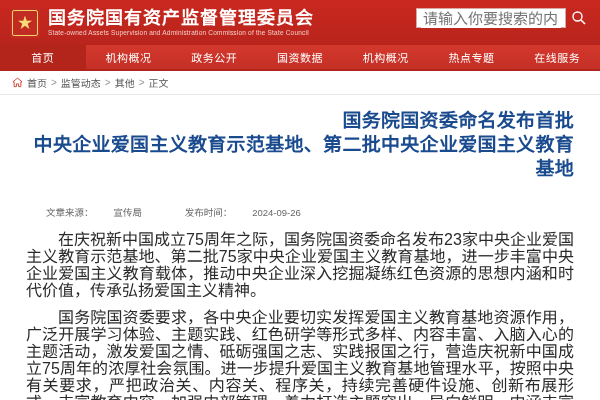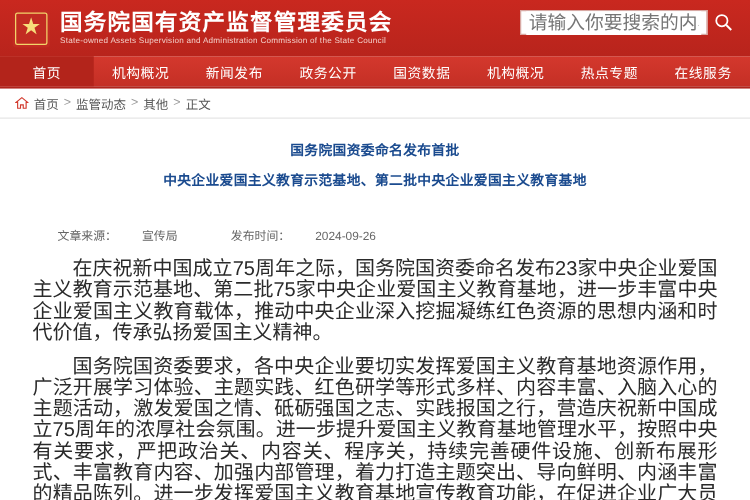--- a/index.html
+++ b/index.html
@@ -129,24 +129,24 @@
   .crumb .home-icon svg { display: block; }
   .crumb a { color: #555; text-decoration: none; cursor: pointer; }
   .crumb .sep { margin: 0 4px; color: #999; }
   .crumb .cur { color: #555; }
 
   
   .article {
     padding: 14px 26px 0 26px;
   }
   .art-title {
-    text-align: center;
+    text-align: right;
     color: #1b4b8f;
     font-weight: bold;
-    font-size: 11px;
+    font-size: 19px;
     line-height: 24px;
     letter-spacing: 0.3px;
   }
   .art-meta {
     margin-top: 24px;
     font-size: 9.5px;
     color: #666;
   }
   .art-meta span { margin: 0 10px; }
   .art-body {
@@ -180,21 +180,20 @@
         <circle cx="6.5" cy="6.5" r="4.5" fill="none" stroke="#ffffff" stroke-width="1.4"></circle>
         <line x1="10" y1="10" x2="14" y2="14" stroke="#ffffff" stroke-width="1.6"></line>
       </svg>
     </div>
   </div>
 </div>
 
 <div class="nav">
   <div class="nav-item active">首页</div>
   <div class="nav-item">机构概况</div>
-  <div class="nav-item">新闻发布</div>
   <div class="nav-item">政务公开</div>
   <div class="nav-item">国资数据</div>
   <div class="nav-item">机构概况</div>
   <div class="nav-item">热点专题</div>
   <div class="nav-item">在线服务</div>
 </div>
 
 <div class="crumb">
   <span class="home-icon">
     <svg width="11" height="11" viewBox="0 0 12 12">

